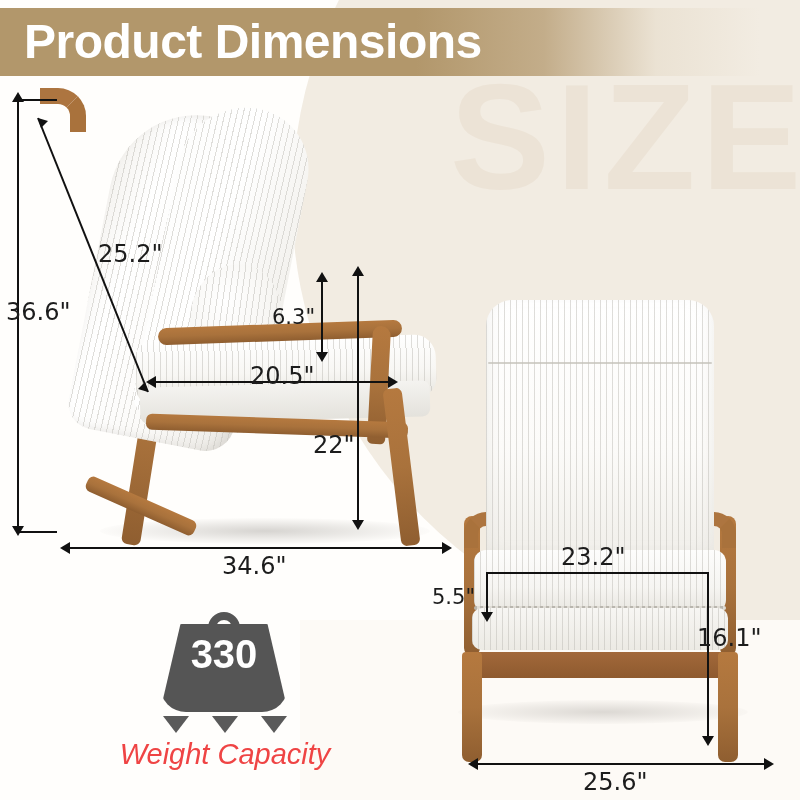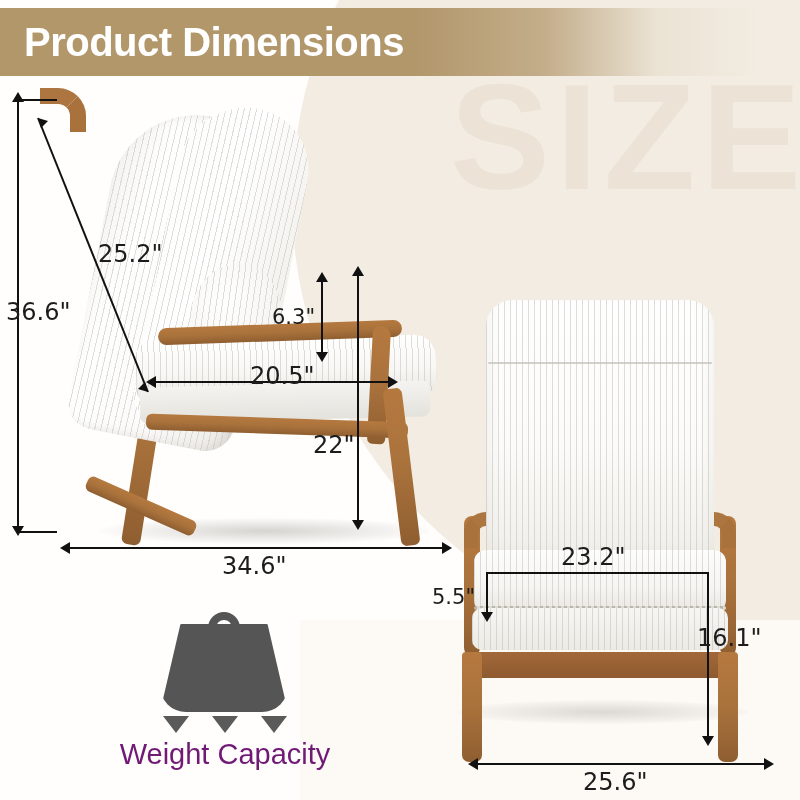--- a/index.html
+++ b/index.html
@@ -37,21 +37,21 @@
     user-select:none;
   }
 
   
   .banner{
     position:absolute;left:0;top:8px;width:800px;height:68px;
     background:linear-gradient(to right,#b2976b 0%,#b2976b 52%,#c3ad8a 68%,rgba(226,214,193,0.45) 82%,rgba(245,239,231,0) 95%);
   }
   .banner-title{
     position:absolute;left:24px;top:6px;
-    font-size:40px;line-height:56px;font-weight:bold;color:#ffffff;
+    font-size:48px;line-height:56px;font-weight:bold;color:#ffffff;
     white-space:nowrap;
     letter-spacing:-0.5px;
   }
 
   
   .dim{
     position:absolute;
     font-size:24px;
     color:#1c1c1c;
     white-space:nowrap;
@@ -211,21 +211,21 @@
     position:absolute;left:60px;top:62px;width:128px;text-align:center;
     font-size:25px;font-weight:bold;color:#ffffff;line-height:26px;
   }
   .tri{
     position:absolute;width:0;height:0;
     border-left:13px solid transparent;border-right:13px solid transparent;
     border-top:17px solid #5a5a5a;
   }
   .weight-label{
     position:absolute;left:0;top:126px;width:250px;text-align:center;
-    font-size:29px;color:#701a75;white-space:nowrap;
+    font-size:29px;color:#ef4444;white-space:nowrap;font-style:italic;
   }
 </style>
 </head>
 <body>
 
 <div id="page">
 
   <div class="bg-arc"></div>
   <div class="watermark">SIZE</div>
   <div class="bg-arc2"></div>
@@ -344,19 +344,20 @@
   <div class="dim" style="left:697px;top:624px;">16.1"</div>
 
   <div class="arrow left" style="left:468px;top:758px;"></div>
   <div class="mline h" style="left:476px;top:763px;width:292px;"></div>
   <div class="arrow right" style="left:764px;top:758px;"></div>
   <div class="dim" style="left:583px;top:768px;">25.6"</div>
 
   <div class="weight-wrap">
     <div class="weight-handle"></div>
     <div class="weight-icon"></div>
+    <div class="weight-num">330</div>
     <div class="tri" style="left:63px;top:104px;"></div>
     <div class="tri" style="left:112px;top:104px;"></div>
     <div class="tri" style="left:161px;top:104px;"></div>
     <div class="weight-label">Weight Capacity</div>
   </div>
 
 </div>
 
 </body></html>

